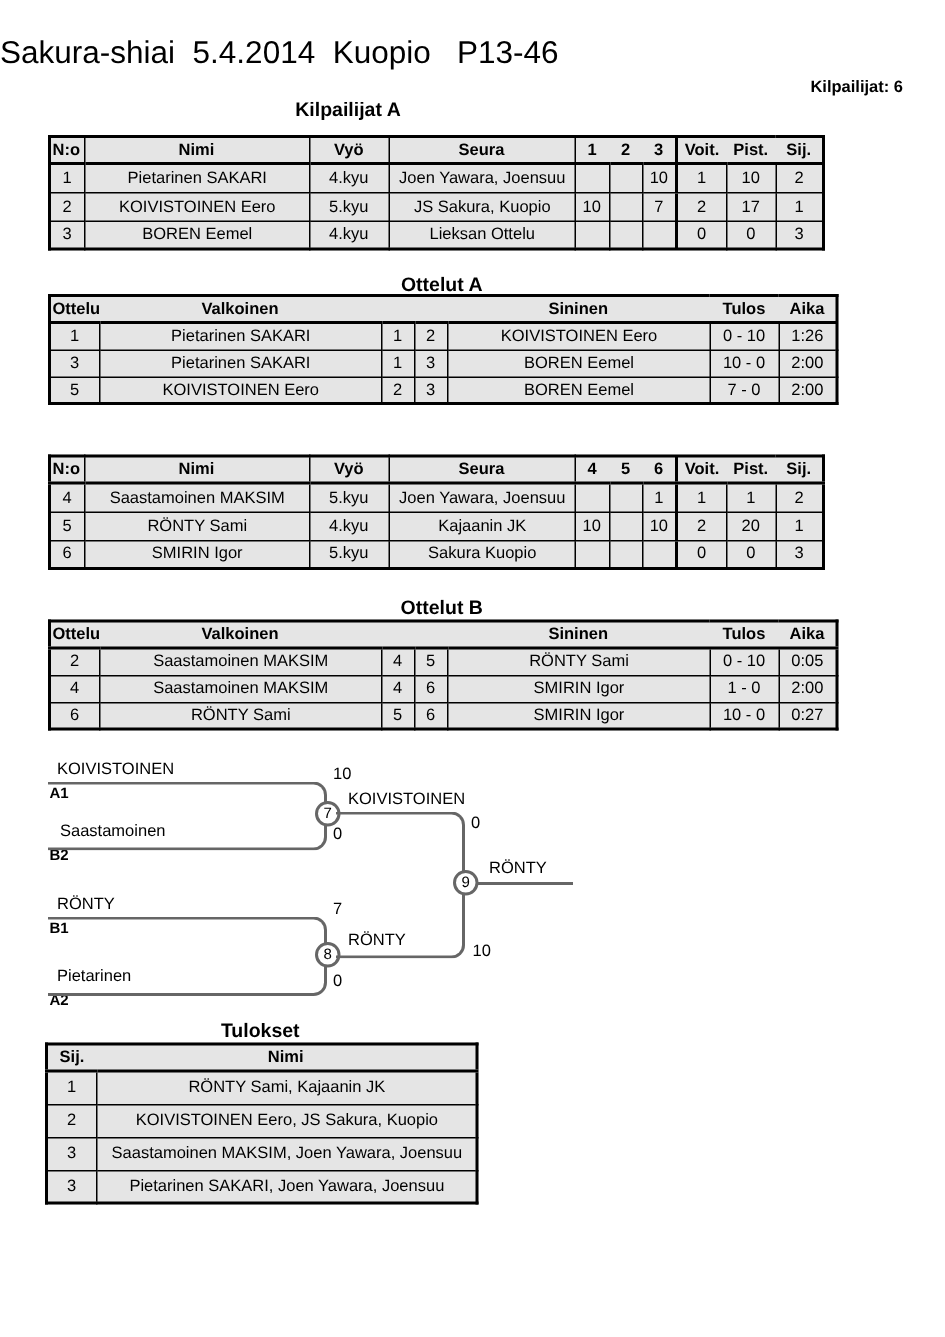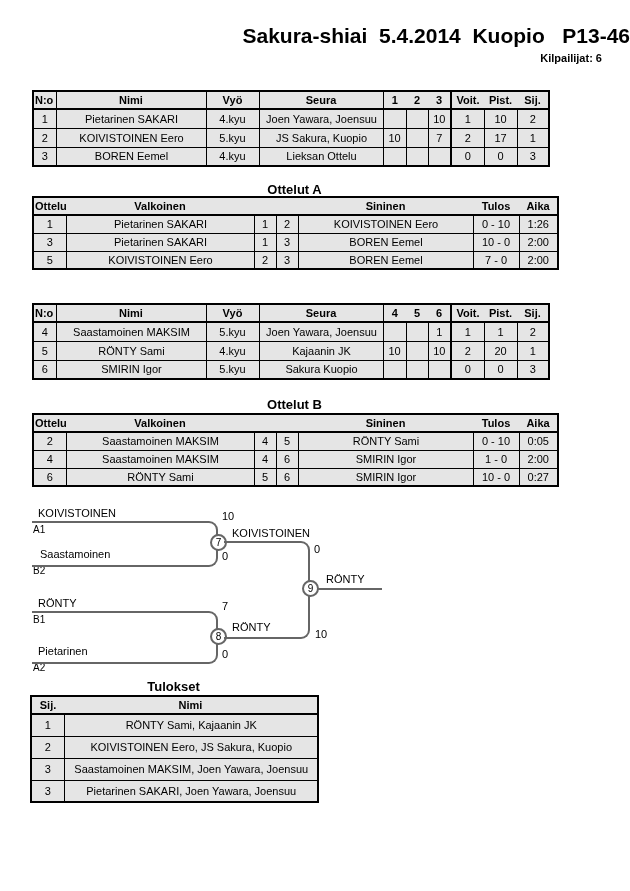--- a/index.html
+++ b/index.html
@@ -1,19 +1,19 @@
 <!DOCTYPE html>
 <html><head>
 <meta charset="utf-8">
 <style>
   html,body{margin:0;padding:0;background:#e8e8e8;}
   .page{position:relative;width:630px;height:891px;background:#ffffff;margin:0 auto;
         font-family:"Liberation Sans",sans-serif;color:#000;overflow:hidden;}
-  .title{position:absolute;top:24px;left:0;width:630px;text-align:right;
-         font-size:21px;font-weight:bold;white-space:pre;}
+  .title{position:absolute;top:24px;left:0;width:630px;text-align:left;
+         font-size:21px;font-weight:normal;white-space:pre;}
   .count{position:absolute;top:52px;right:28px;font-size:11px;font-weight:bold;}
   .sec-heading{position:absolute;font-size:13px;font-weight:bold;text-align:center;}
 
   table.tbl{position:absolute;border-collapse:collapse;table-layout:fixed;
             border:2px solid #000;background:#e5e5e5;}
   .tbl th,.tbl td{font-family:"Liberation Sans",sans-serif;font-size:11px;
                   padding:0 3px;overflow:hidden;white-space:nowrap;vertical-align:middle;}
   .tbl td{border:1px solid #000;}
   .tbl th{border-bottom:2px solid #000;font-weight:bold;text-align:center;}
   .kilp th.vb{border-left:1px solid #000;border-right:1px solid #000;}
@@ -24,30 +24,31 @@
   tr.h18{height:18px;} tr.h19{height:19px;} tr.h22{height:22px;}
 
   .conn{position:absolute;border-top:2px solid #666;border-right:2px solid #666;
         border-bottom:2px solid #666;border-radius:0 9px 9px 0;}
   .stub{position:absolute;height:2px;background:#666;}
   .mcircle{position:absolute;box-sizing:border-box;width:17px;height:17px;
            border:2px solid #666;border-radius:50%;background:#fff;
            display:flex;align-items:center;justify-content:center;
            font-size:10px;line-height:1;}
   .bl{position:absolute;font-size:11px;white-space:nowrap;}
-  .seed{font-size:10px;}
+  .seed{font-size:10px;font-weight:bold;}
 </style>
 </head>
 <body>
 
 <div class="page">
 
   <div class="title">Sakura-shiai  5.4.2014  Kuopio   P13-46</div>
   <div class="count">Kilpailijat: 6</div>
 
+  <div class="sec-heading" style="left:32px;top:65px;width:400px">Kilpailijat A</div>
   <table class="tbl kilp" style="left:32px;top:90px;width:516px">
     <colgroup>
         <col style="width:23px">
         <col style="width:150px">
         <col style="width:53px">
         <col style="width:124px">
         <col style="width:23px">
         <col style="width:22px">
         <col style="width:23px">
         <col style="width:33px">

